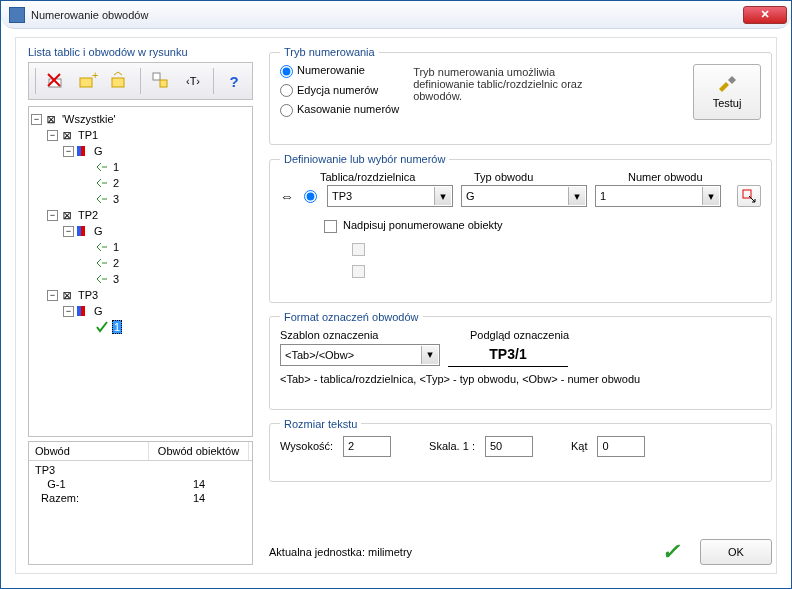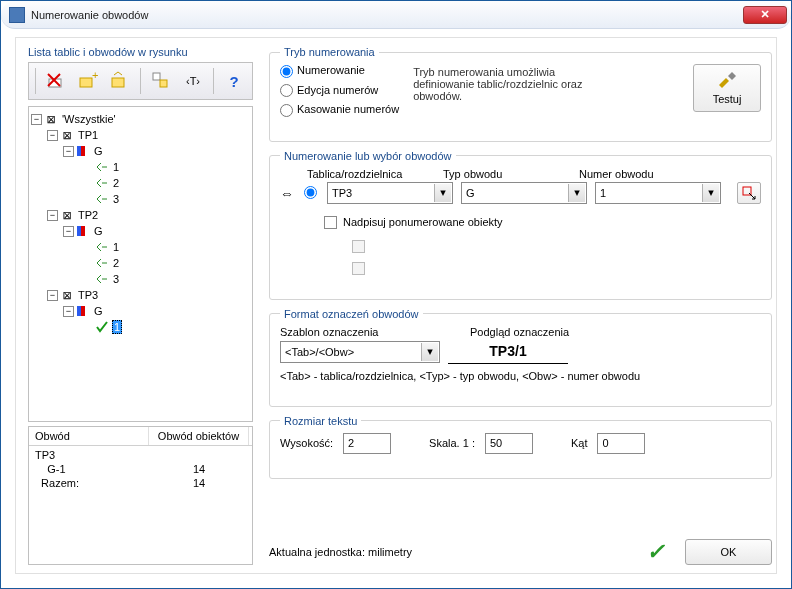--- a/index.html
+++ b/index.html
@@ -18,46 +18,46 @@
 .toolbar { border: 1px solid #c0c0c0; background: linear-gradient(#f9f9fb, #e8e8ee); height: 38px; display: flex; align-items: center; padding: 0 4px; gap: 4px; margin-bottom: 6px; }
 .tbtn { width: 28px; height: 28px; display: flex; align-items: center; justify-content: center; border: 1px solid transparent; border-radius: 2px; }
 .tsep { width: 1px; height: 26px; background: #c0c0c0; margin: 0 2px; }
 .tree { flex: 1; border: 1px solid #c0c0c0; background: #fff; padding: 4px 2px; overflow: auto; }
 .tree-row { display: flex; align-items: center; height: 16px; white-space: nowrap; }
 .tree-row .exp { width: 11px; height: 11px; border: 1px solid #888; background: #fff; color: #000; font-size: 9px; line-height: 9px; text-align: center; margin-right: 2px; }
 .tree-row .sp { display: inline-block; width: 16px; }
 .tree-row .ic { width: 14px; height: 12px; display: inline-flex; align-items: center; justify-content: center; margin-right: 3px; }
 .tree-row .lbl { padding: 0 1px; }
 .tree-row .sel { background: #3399ff; color: #fff; border: 1px dotted #000; }
-.listbox { border: 1px solid #c0c0c0; margin-top: 4px; height: 139px; display: flex; flex-direction: column; }
+.listbox { border: 1px solid #c0c0c0; margin-top: 4px; height: 124px; display: flex; flex-direction: column; }
 .listhdr { display: flex; border-bottom: 1px solid #d0d0d0; background: #fff; }
 .listhdr > div { padding: 3px 6px; border-right: 1px solid #e0e0e0; }
 .listbody { flex: 1; padding: 2px 0; }
 .listbody .lr { display: flex; }
 .listbody .lr > div { padding: 1px 6px; }
 .col1 { width: 120px; } .col2 { width: 100px; text-align: center; }
 fieldset { border: 1px solid #d4d4d4; border-radius: 3px; padding: 6px 10px 24px; margin: 0; }
 fieldset legend { color: #1a4a8c; padding: 0 4px; }
 .radio-col { display: flex; flex-direction: column; gap: 6px; }
 .trybrow { display: flex; gap: 14px; align-items: flex-start; }
 .trybrow .desc { max-width: 170px; color: #333; padding-top: 2px; }
-.testbtn { width: 68px; height: 48px; border: 1px solid #b0b0b0; background: linear-gradient(#fdfdfd,#ececec); border-radius: 3px; display: flex; flex-direction: column; align-items: center; justify-content: center; gap: 4px; }
+.testbtn { width: 68px; height: 56px; border: 1px solid #b0b0b0; background: linear-gradient(#fdfdfd,#ececec); border-radius: 3px; display: flex; flex-direction: column; align-items: center; justify-content: center; gap: 4px; }
 .row { display: flex; align-items: center; gap: 8px; }
-.hdrlabels { display: flex; gap: 4px; margin-left: 27px; margin-bottom: 2px; }
+.hdrlabels { display: flex; gap: 22px; margin-left: 40px; margin-bottom: 2px; }
 .hdrlabels > div { font-size: 11px; }
 .hdrlabels > div:nth-child(1){ width:132px; } .hdrlabels > div:nth-child(2){ width:132px; } .hdrlabels > div:nth-child(3){ width:132px; }
 .combo { height: 22px; border: 1px solid #8a8a8a; background: #fff; display: flex; align-items: center; padding: 0 4px; position: relative; }
 .combo .arrow { position: absolute; right: 1px; top: 1px; bottom: 1px; width: 17px; background: linear-gradient(#f6f6f6,#dedede); border-left: 1px solid #b0b0b0; display:flex; align-items:center; justify-content:center; }
 .smallbtn { width: 24px; height: 22px; border:1px solid #b0b0b0; background: linear-gradient(#fdfdfd,#ececec); border-radius:2px; display:flex;align-items:center;justify-content:center;}
 .chk { width: 13px; height: 13px; border: 1px solid #888; background: #fff; display:inline-block; vertical-align:middle; margin-right:6px;}
 .chk.disabled { border-color:#bbb; background:#f4f4f4; }
 .disabled-text { color:#9a9a9a; }
 .input { height: 21px; border: 1px solid #8a8a8a; background:#fff; padding: 0 4px; display:flex; align-items:center; }
 .preview { height: 24px; border-bottom: 1px solid #000; display:flex; align-items:center; justify-content:center; font-weight:bold; font-size:14px; font-family: Tahoma, sans-serif; }
-.okbtn { width:87px; height:26px; border:1px solid #a8a8a8; border-radius:3px; background:linear-gradient(#fdfdfd,#eaeaea); display:flex; align-items:center; justify-content:center; }
+.okbtn { width:72px; height:26px; border:1px solid #a8a8a8; border-radius:3px; background:linear-gradient(#fdfdfd,#eaeaea); display:flex; align-items:center; justify-content:center; }
 .footer { display:flex; align-items:center; margin-top:auto; padding-top:8px; gap: 20px; }
 .greenchk { color:#2a9a2a; font-size:22px; font-style:italic; font-weight:bold; }
 svg { display:block; }
 input[type=radio]{ margin:0 4px 0 0; vertical-align:middle;}
 </style>
 </head>
 <body>
 
 <div class="window">
   <div class="titlebar">
@@ -293,21 +293,21 @@
                     <path d="M3 14 L10 7 L13 10 L6 17 Z" fill="#c9a000"></path>
                     <path d="M12 5 L16 1 L20 5 L16 9 Z" fill="#888"></path>
                   </svg>
                 </span>
               <span>Testuj</span>
             </div>
           </div>
         </fieldset>
 
         <fieldset>
-          <legend>Numerowanie lub wybór obwodów</legend>
+          <legend>Definiowanie lub wybór numerów</legend>
           <div class="hdrlabels">
             <div>Tablica/rozdzielnica</div>
             <div>Typ obwodu</div>
             <div>Numer obwodu</div>
           </div>
           <div class="row" style="margin-bottom:12px;">
             <span style="width:16px;font-size:14px;">⇔</span>
             <input type="radio" checked="" style="margin-right: 2px;">
             <div class="combo" style="width:126px;">
                 <span>TP3</span>

